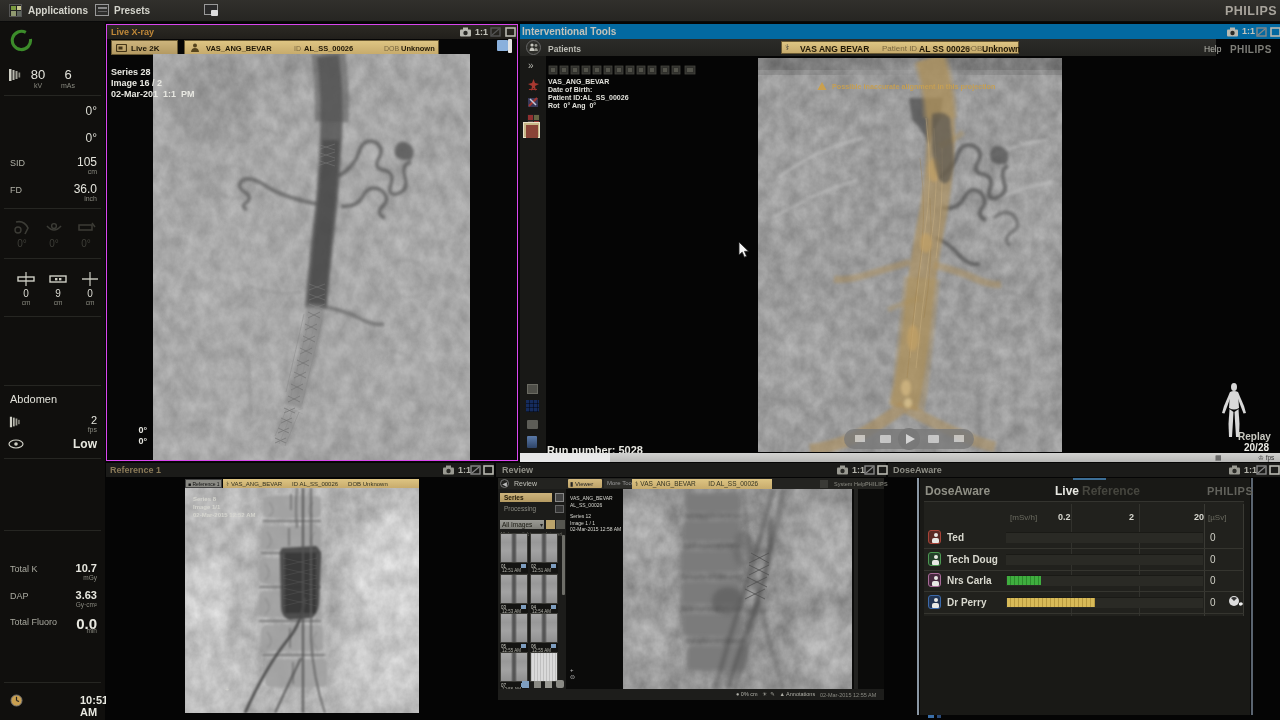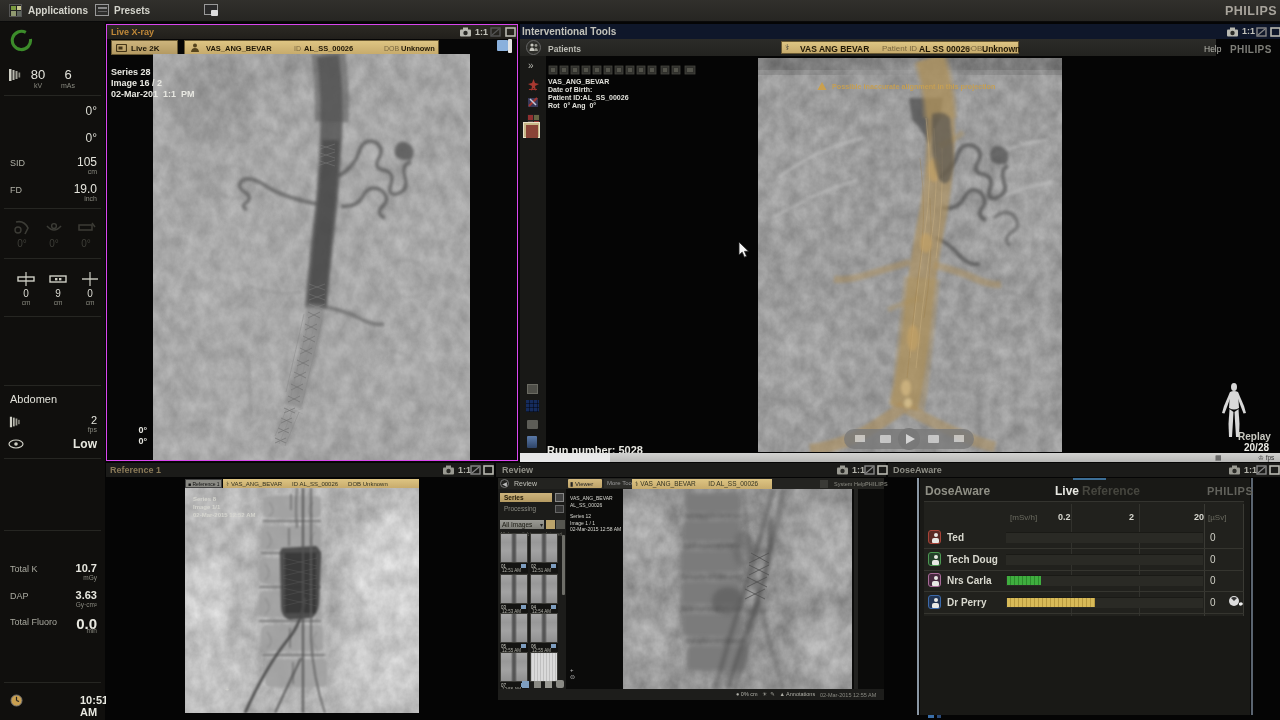--- a/index.html
+++ b/index.html
@@ -56,21 +56,21 @@
     <div class="abs" style="left:24px;top:60px;width:28px;text-align:center;font-size:7px;color:#8a8a80;">kV</div>
     <div class="abs" style="left:56px;top:45px;width:24px;text-align:center;font-size:13px;color:#e4e4dc;">6</div>
     <div class="abs" style="left:56px;top:60px;width:24px;text-align:center;font-size:7px;color:#8a8a80;">mAs</div>
     <div class="abs" style="left:4px;top:73px;width:97px;border-top:1px solid #262622;"></div>
     <div class="abs" style="right:8px;top:82px;font-size:12px;color:#dcdcd4;">0°</div>
     <div class="abs" style="right:8px;top:109px;font-size:12px;color:#dcdcd4;">0°</div>
     <div class="abs" style="left:10px;top:136px;font-size:9px;color:#b0b0a6;">SID</div>
     <div class="abs" style="right:8px;top:133px;font-size:12px;color:#e4e4dc;">105</div>
     <div class="abs" style="right:8px;top:146px;font-size:7px;color:#8a8a80;">cm</div>
     <div class="abs" style="left:10px;top:163px;font-size:9px;color:#b0b0a6;">FD</div>
-    <div class="abs" style="right:8px;top:160px;font-size:12px;color:#e4e4dc;">19.0</div>
+    <div class="abs" style="right:8px;top:160px;font-size:12px;color:#e4e4dc;">36.0</div>
     <div class="abs" style="right:8px;top:173px;font-size:7px;color:#8a8a80;">inch</div>
     <div class="abs" style="left:4px;top:186px;width:97px;border-top:1px solid #262622;"></div>
 
     <svg class="abs" style="left:12px;top:198px;" width="20" height="16" viewBox="0 0 20 16">
         <path d="M4 2 q8 -2 12 6 l-3 6" fill="none" stroke="#3c3c36" stroke-width="1.6"></path>
         <circle cx="6" cy="10" r="3" fill="none" stroke="#3c3c36" stroke-width="1.4"></circle>
       </svg>
     <svg class="abs" style="left:44px;top:198px;" width="20" height="16" viewBox="0 0 20 16">
         <path d="M3 6 q7 8 14 0" fill="none" stroke="#3c3c36" stroke-width="1.6"></path>
         <circle cx="10" cy="6" r="2.4" fill="none" stroke="#3c3c36" stroke-width="1.4"></circle>
@@ -260,21 +260,21 @@
           <path d="M152 378 q2 14 2 26"></path>
           <path d="M61 300 q2 30 3 62"></path>
         </g>
       </svg>
     </div>
     <div class="abs" style="left:4px;top:42px;font-size:9px;font-weight:bold;color:#e8e8e2;line-height:11px;">Series 28<br>Image 16 / 2<br>02-Mar-201&nbsp; 1:1&nbsp; PM</div>
     <div class="abs" style="left:26px;top:400px;font-size:9px;font-weight:bold;color:#e8e8e2;line-height:11px;text-align:right;width:14px;">0°<br>0°</div>
   </div>
 
   <div class="abs" style="left:520px;top:24px;width:760px;height:438px;background:#050505;">
-    <div class="abs" style="left:0;top:0;width:760px;height:15px;background:#0f172a;">
+    <div class="abs" style="left:0;top:0;width:760px;height:15px;background:#0369a1;">
       <div class="abs" style="left:2px;top:2px;font-size:10px;font-weight:bold;color:#c2c2ba;">Interventional Tools</div>
       <svg class="abs" style="left:706px;top:3px;" width="13" height="10" viewBox="0 0 13 10">
           <rect x="1" y="2.5" width="11" height="7" rx="1" fill="#b9b9b1"></rect>
           <rect x="4" y="0.5" width="5" height="3" fill="#b9b9b1"></rect>
           <circle cx="6.5" cy="6" r="2.2" fill="#2a2a26"></circle>
         </svg>
       <div class="abs" style="left:722px;top:2px;font-size:9px;font-weight:bold;color:#c4c4bc;">1:1</div>
       <svg class="abs" style="left:736px;top:3px;" width="11" height="10" viewBox="0 0 11 10">
           <rect x="1" y="1" width="9" height="8" fill="none" stroke="#888" stroke-width="1.4"></rect>
           <line x1="2" y1="8" x2="9" y2="2" stroke="#888" stroke-width="1.2"></line>

